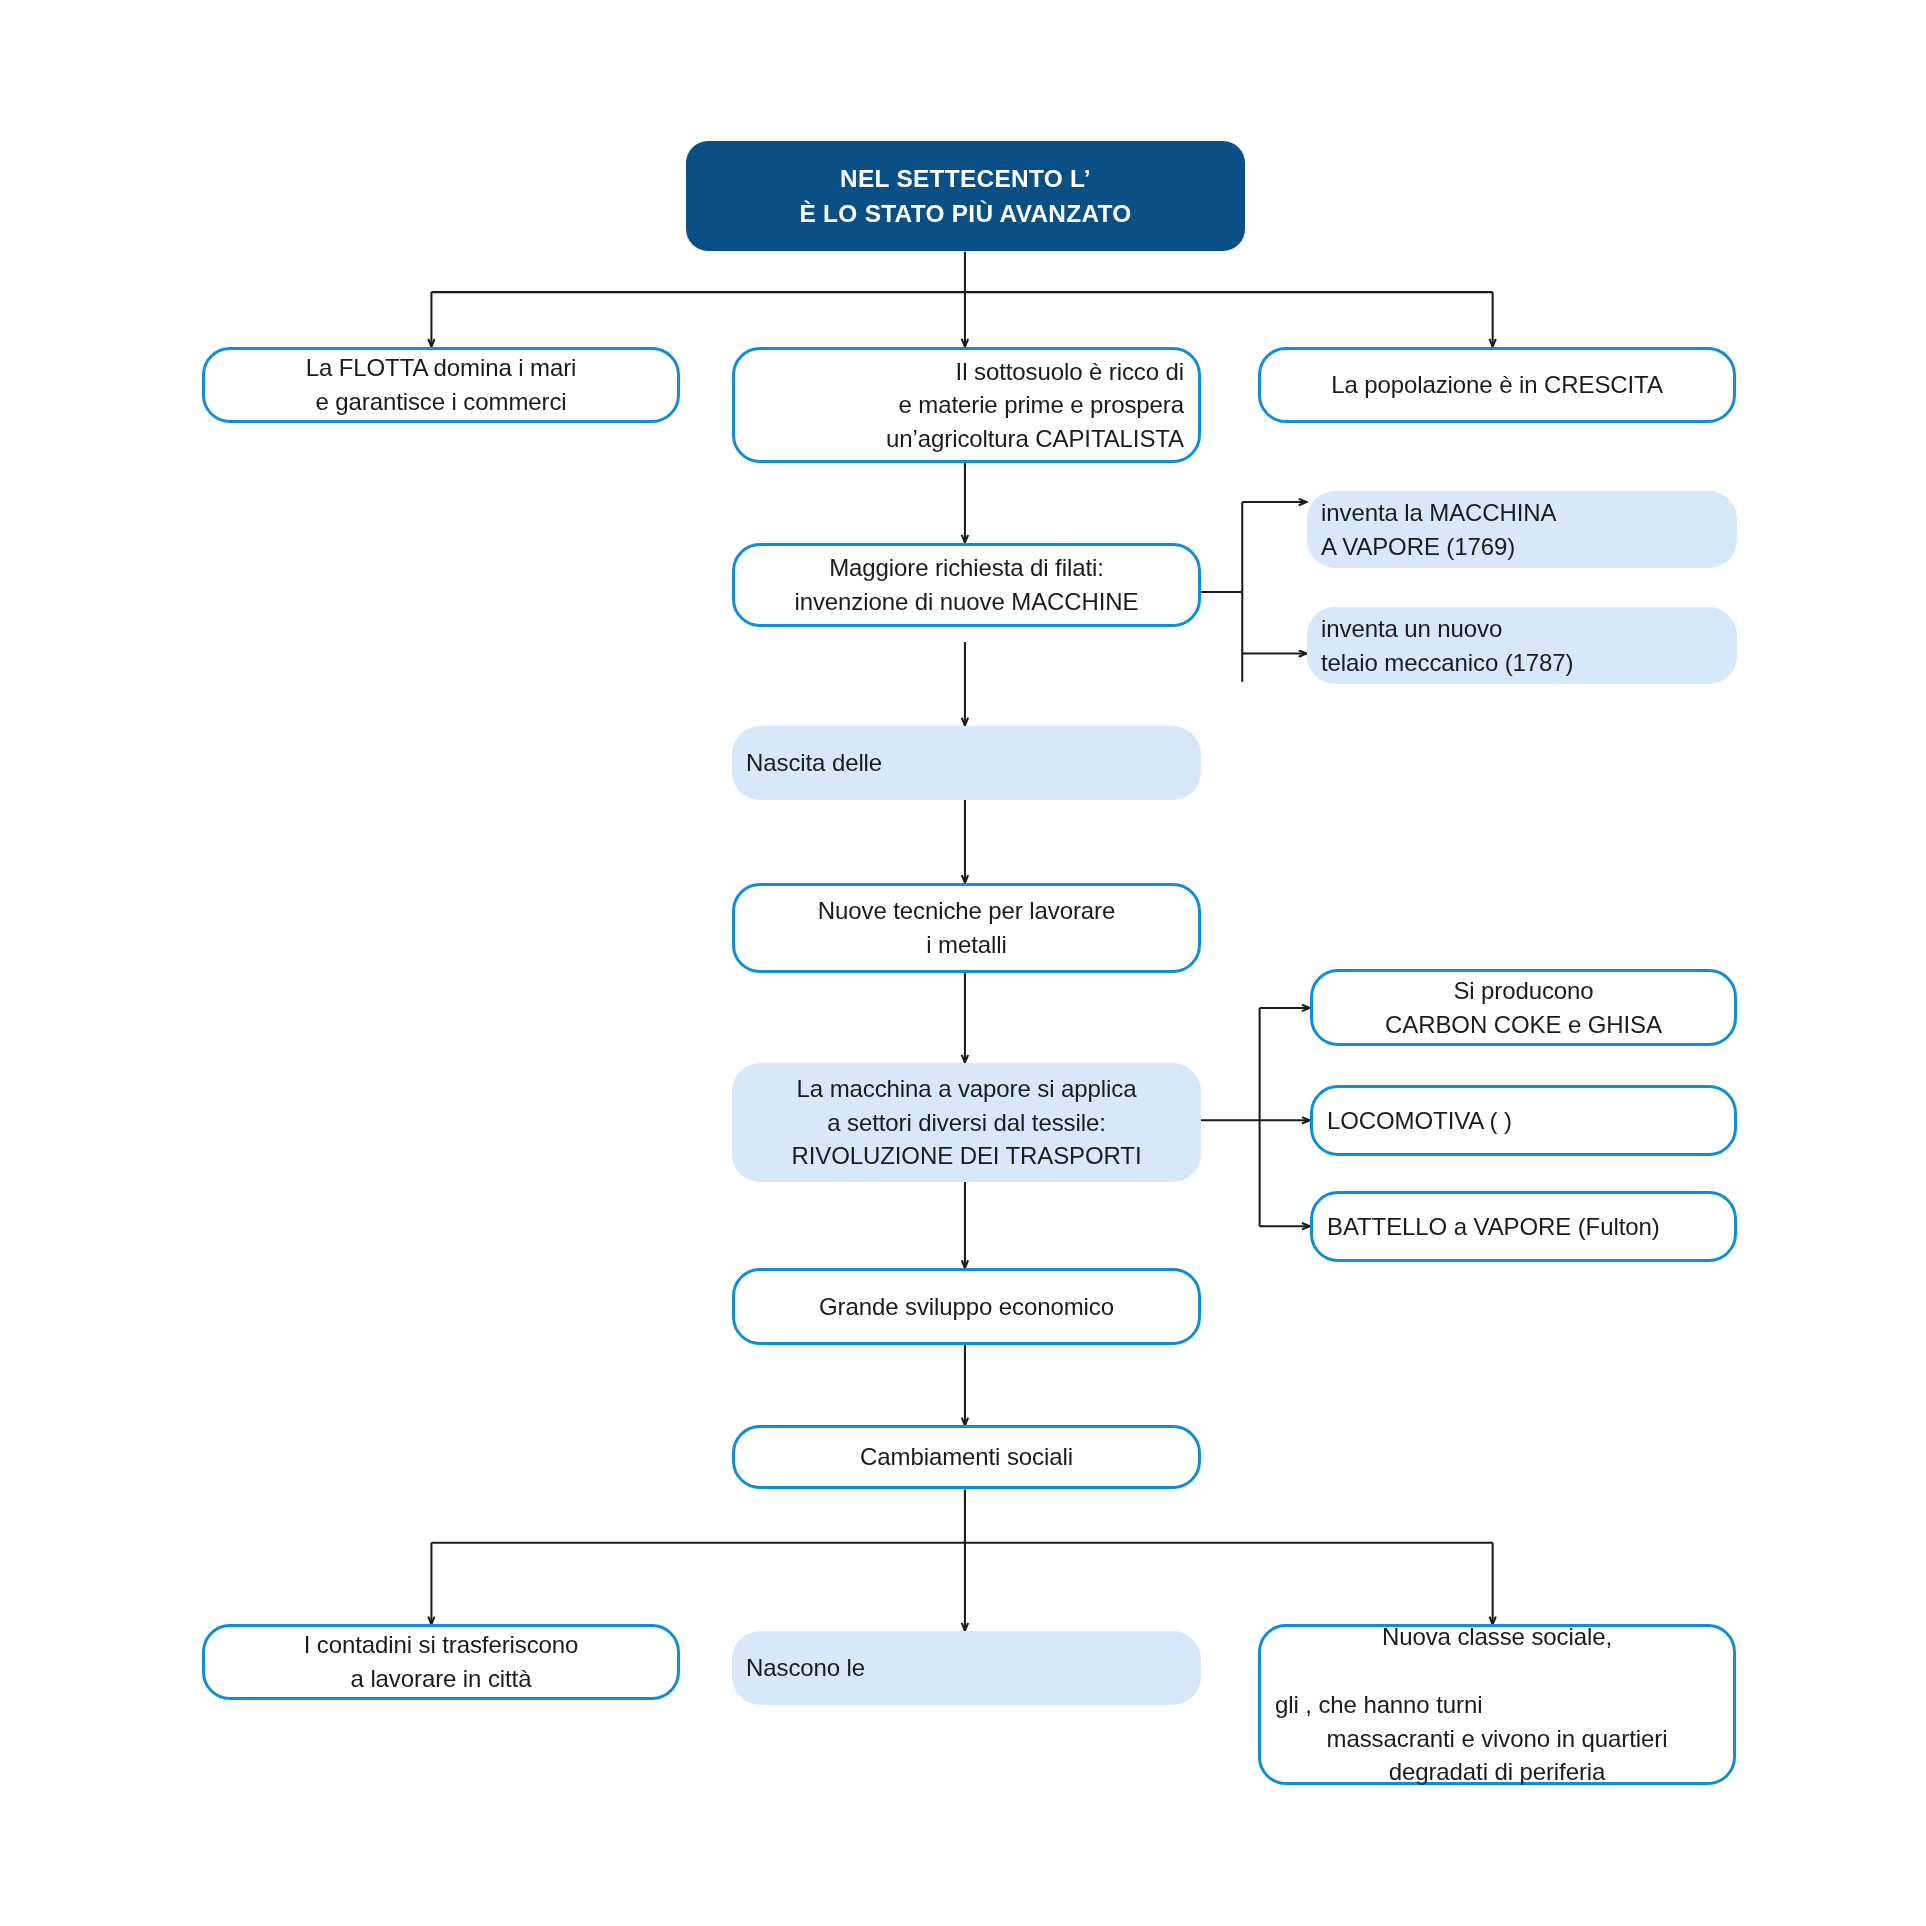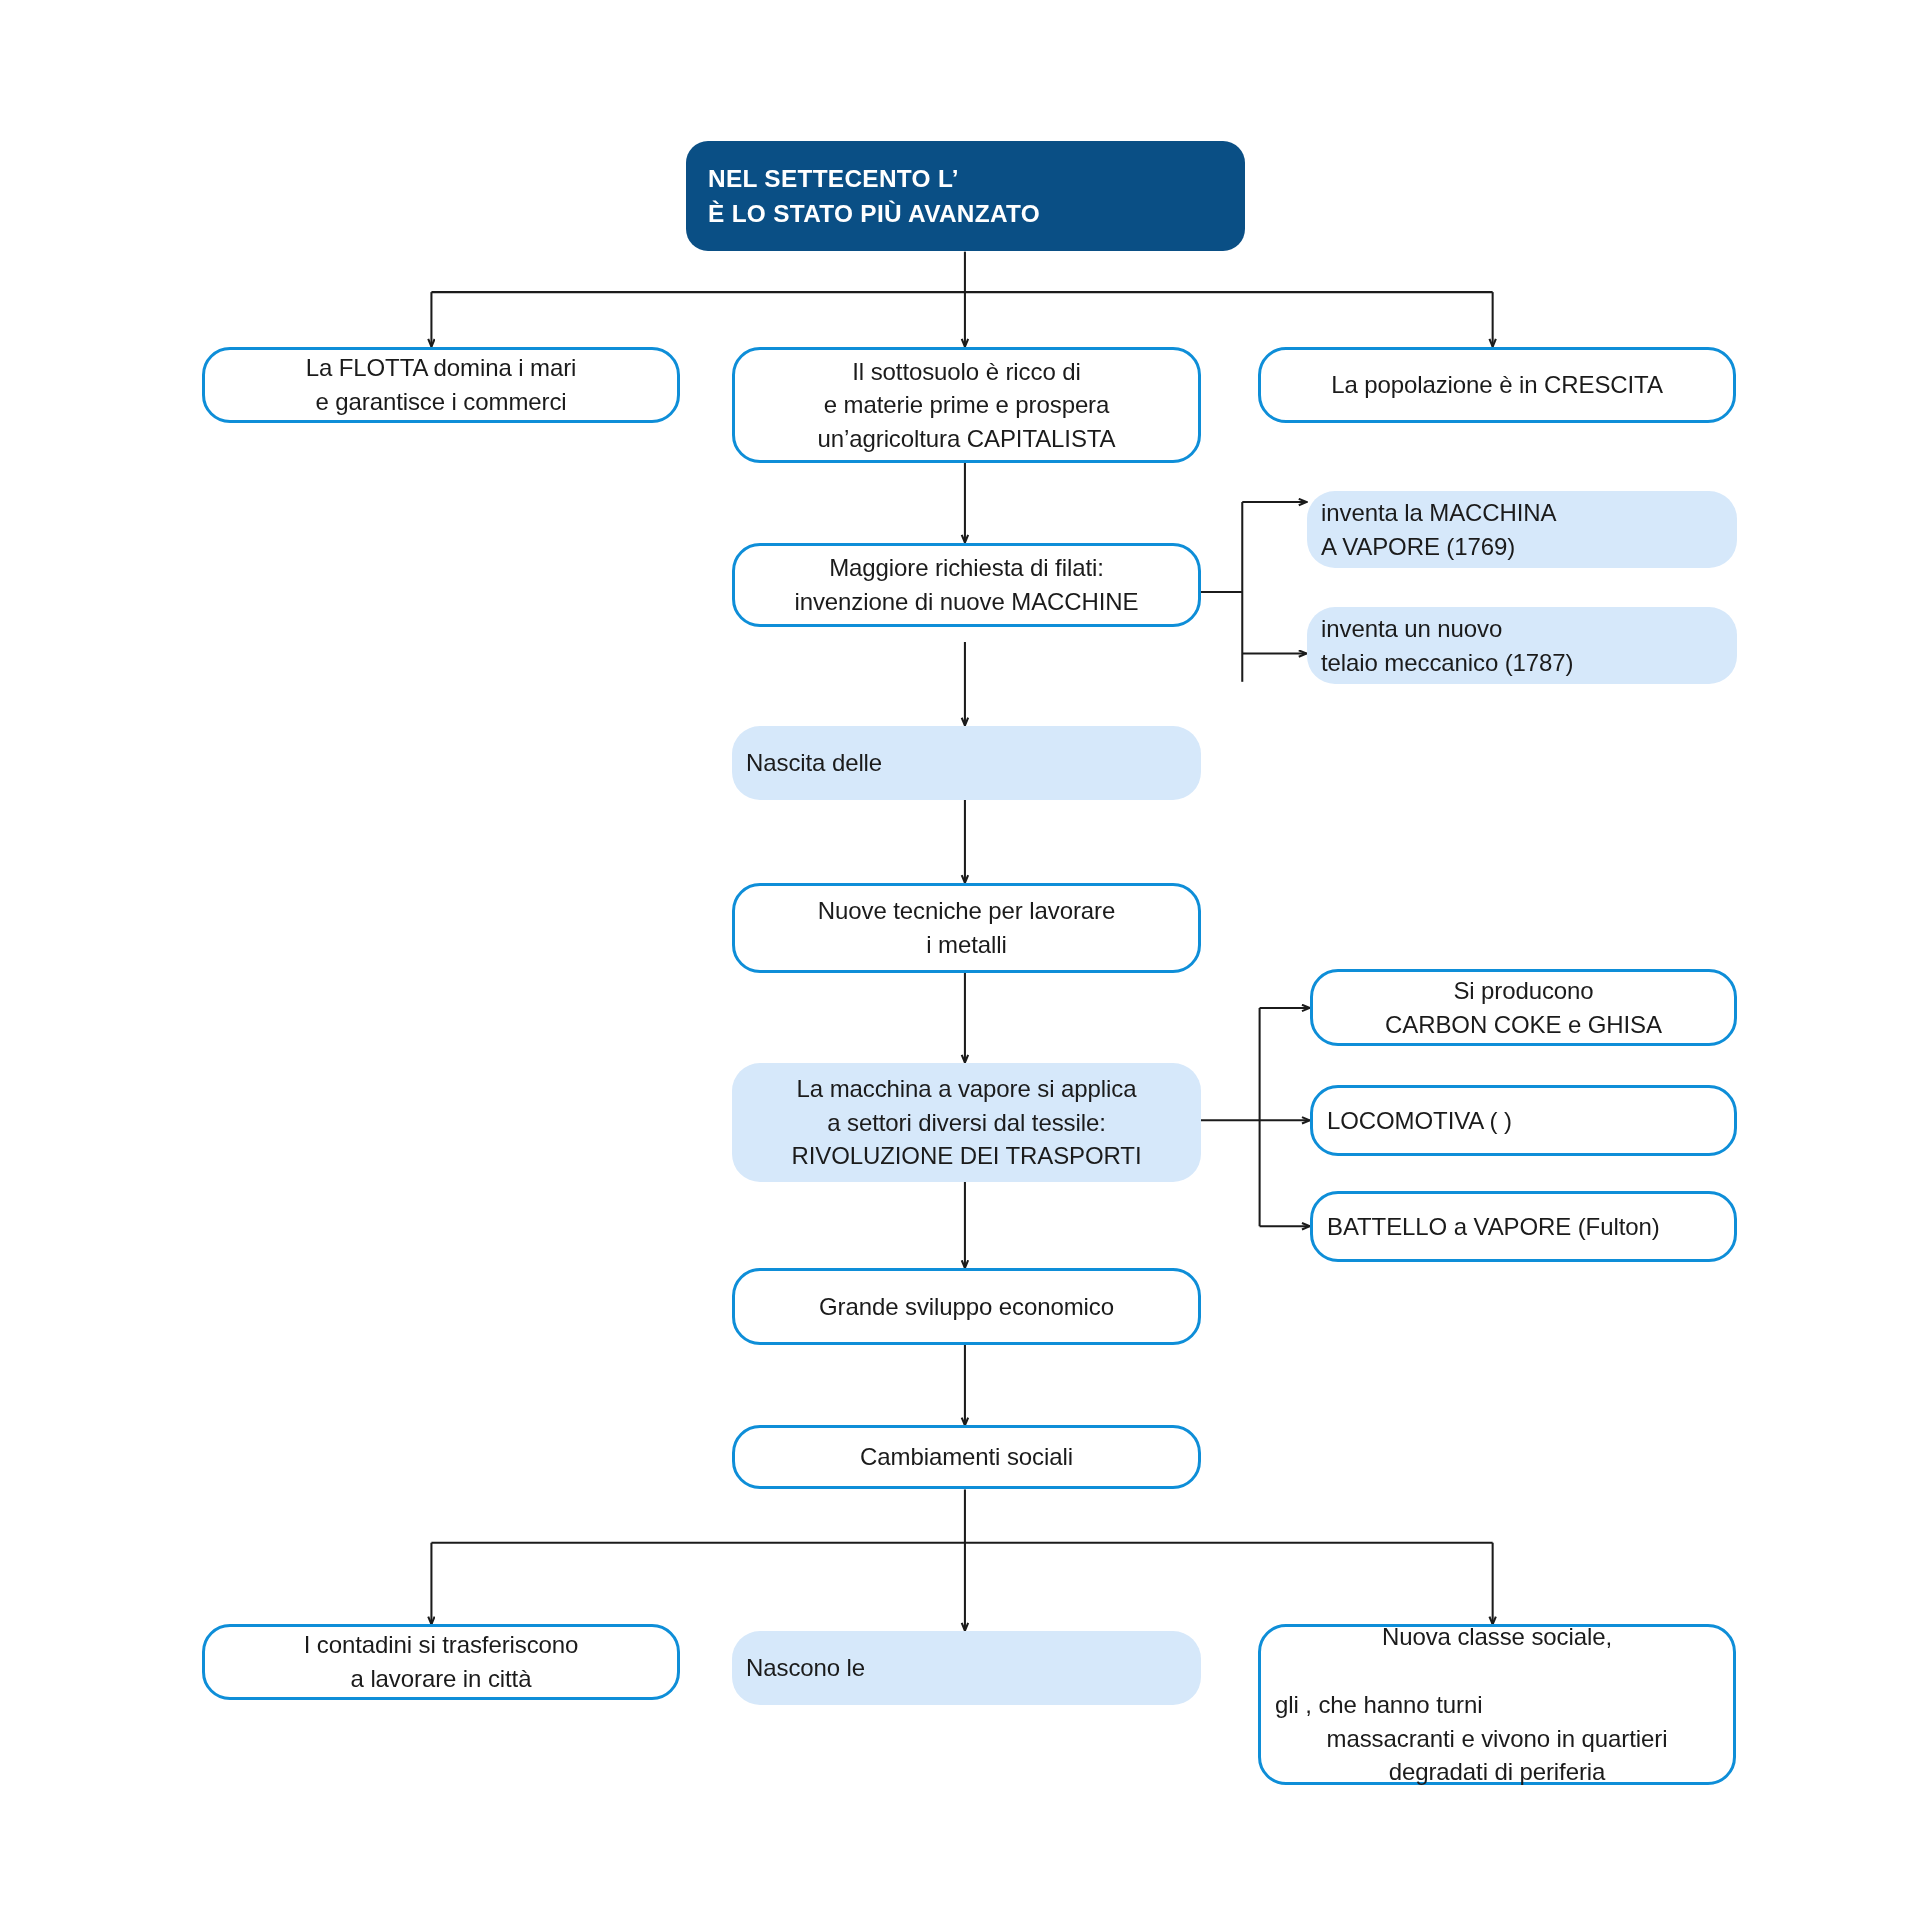--- a/index.html
+++ b/index.html
@@ -56,21 +56,21 @@
     background: #0a4f85;
     border: none;
     border-radius: 22px;
     color: #ffffff;
     font-weight: bold;
     font-size: 24.4px;
     letter-spacing: 0.3px;
     line-height: 1.45;
     padding: 3.9px 22px;
   }
-  .node.header .ln { text-align: left; }
+  .node.header .ln { text-align: center; }
   .align-right .ln { text-align: left; }
   .align-left .ln  { text-align: left; }
 </style>
 </head>
 <body>
 
 <div id="canvas">
 
   <svg id="wires" viewBox="0 0 3000 3000" xmlns="http://www.w3.org/2000/svg">
     <defs>
@@ -120,21 +120,21 @@
   <div class="node header" style="left:686px; top:141px; width:559px; height:110px;">
     <span class="ln">NEL SETTECENTO L’</span>
     <span class="ln">È LO STATO PIÙ AVANZATO</span>
   </div>
 
   <div class="node outline" style="left:202px; top:347px; width:478px; height:76px;">
     <span class="ln">La FLOTTA domina i mari</span>
     <span class="ln">e garantisce i commerci</span>
   </div>
 
-  <div class="node outline" style="left:732px; top:347px; width:469px; height:116px;">
+  <div class="node outline" style="left:732px; top:347px; width:469px; height:116px;text-align:right;">
     <span class="ln">Il sottosuolo è ricco di</span>
     <span class="ln">e materie prime e prospera</span>
     <span class="ln">un’agricoltura CAPITALISTA</span>
   </div>
 
   <div class="node outline" style="left:1258px; top:347px; width:478px; height:76px;">
     <span class="ln">La popolazione è in CRESCITA</span>
   </div>
 
   <div class="node outline" style="left:732px; top:543px; width:469px; height:84px;">

